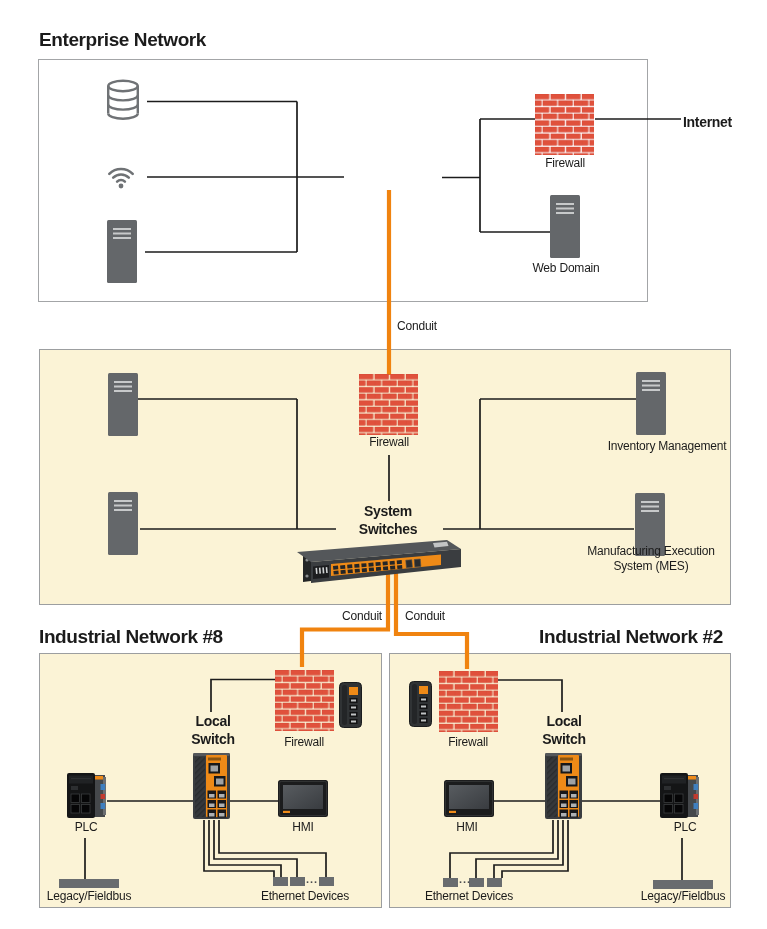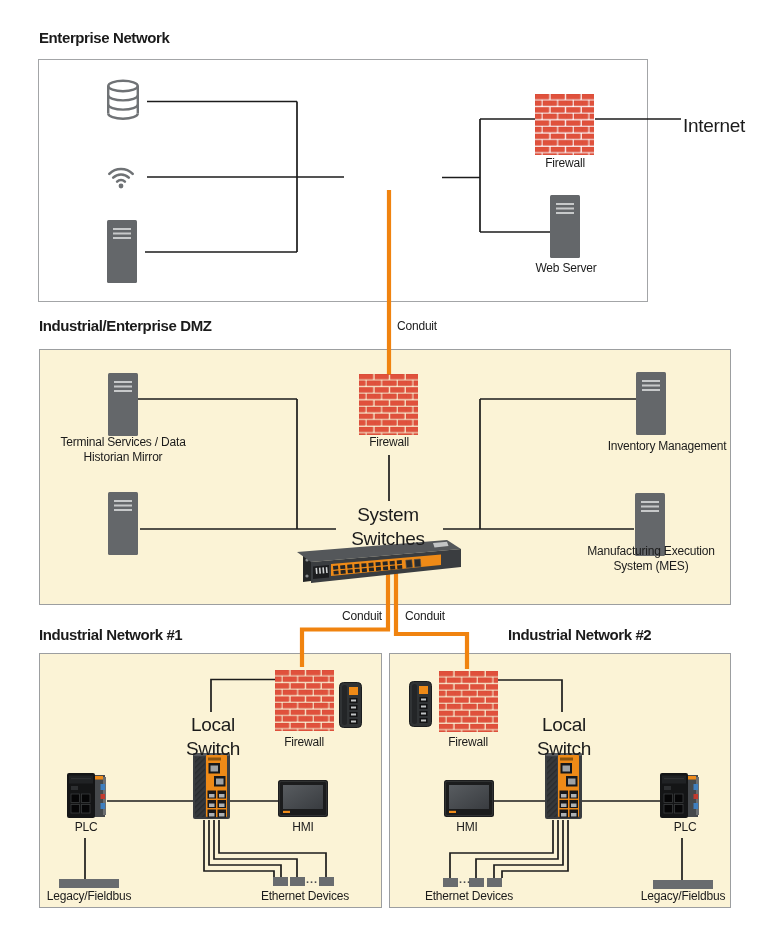--- a/index.html
+++ b/index.html
@@ -2,25 +2,25 @@
 <html><head>
 <meta charset="utf-8">
 <style>
   html,body{margin:0;padding:0;background:#ffffff;}
   .stage{position:relative;width:767px;height:929px;background:#fff;overflow:hidden;
          font-family:"Liberation Sans","DejaVu Sans",sans-serif;color:#1b1b1b;}
   .box{position:absolute;border:1px solid #a3a5a7;box-sizing:border-box;}
   .box.white{background:#ffffff;}
   .box.cream{background:#fbf3d6;border-color:#9c9ea0;}
   .art{position:absolute;left:0;top:0;}
-  .ttl{position:absolute;font-size:15px;font-weight:bold;letter-spacing:-0.4px;white-space:nowrap;}
+  .ttl{position:absolute;font-size:19px;font-weight:bold;letter-spacing:-0.4px;white-space:nowrap;}
   .lbl{position:absolute;font-size:12px;letter-spacing:-0.2px;line-height:1.25;}
   .lbl.c{text-align:center;}
   .lbl.r{text-align:right;}
-  .lbl.b{font-weight:normal;font-size:19px;letter-spacing:-0.3px;}
+  .lbl.b{font-weight:bold;font-size:14px;letter-spacing:-0.3px;}
   .dots{position:absolute;font-size:11px;font-weight:bold;color:#4a4c4e;letter-spacing:1px;}
 </style>
 </head>
 <body>
 
 <div class="stage">
 
   <div class="box white" style="left:38px;top:59px;width:610px;height:243px"></div>
   <div class="box cream" style="left:39px;top:349px;width:692px;height:256px"></div>
   <div class="box cream" style="left:39px;top:653px;width:343px;height:255px"></div>
@@ -240,31 +240,29 @@
       <use href="#sym-plc" x="660" y="772"></use>
       <use href="#sym-hmi" x="444" y="780"></use>
       <use href="#sym-bar" x="653" y="880"></use>
       <use href="#sym-ethbox" x="443" y="878"></use>
       <use href="#sym-ethbox" x="469" y="878"></use>
       <use href="#sym-ethbox" x="487" y="878"></use>
     </g>
   </svg>
 
   <div class="ttl" style="left:39px;top:29px">Enterprise Network</div>
-  <div class="ttl" style="left:39px;top:317px">Industrial/Enterprise DMZ</div>
-  <div class="ttl" style="left:39px;top:626px">Industrial Network #1</div>
-  <div class="ttl" style="left:508px;top:626px;width:200px;text-align:left">Industrial Network #2</div>
+  <div class="ttl" style="left:39px;top:626px">Industrial Network #8</div>
+  <div class="ttl" style="left:531px;top:626px;width:200px;text-align:center">Industrial Network #2</div>
 
   <div class="lbl c" style="left:525px;top:156px;width:80px">Firewall</div>
   <div class="lbl b" style="left:683px;top:114px">Internet</div>
-  <div class="lbl c" style="left:526px;top:261px;width:80px">Web Server</div>
+  <div class="lbl c" style="left:526px;top:261px;width:80px">Web Domain</div>
 
   <div class="lbl" style="left:397px;top:319px">Conduit</div>
   <div class="lbl c" style="left:349px;top:435px;width:80px">Firewall</div>
-  <div class="lbl c" style="left:50px;top:435px;width:146px">Terminal Services / Data Historian Mirror</div>
   <div class="lbl c" style="left:582px;top:439px;width:170px">Inventory Management</div>
   <div class="lbl c" style="left:578px;top:544px;width:146px">Manufacturing Execution System (MES)</div>
   <div class="lbl b c" style="left:348px;top:503px;width:80px">System Switches</div>
   <div class="lbl r" style="left:302px;top:609px;width:80px">Conduit</div>
   <div class="lbl" style="left:405px;top:609px">Conduit</div>
 
   <div class="lbl c" style="left:264px;top:735px;width:80px">Firewall</div>
   <div class="lbl b c" style="left:183px;top:713px;width:60px">Local Switch</div>
   <div class="lbl c" style="left:46px;top:820px;width:80px">PLC</div>
   <div class="lbl c" style="left:263px;top:820px;width:80px">HMI</div>

